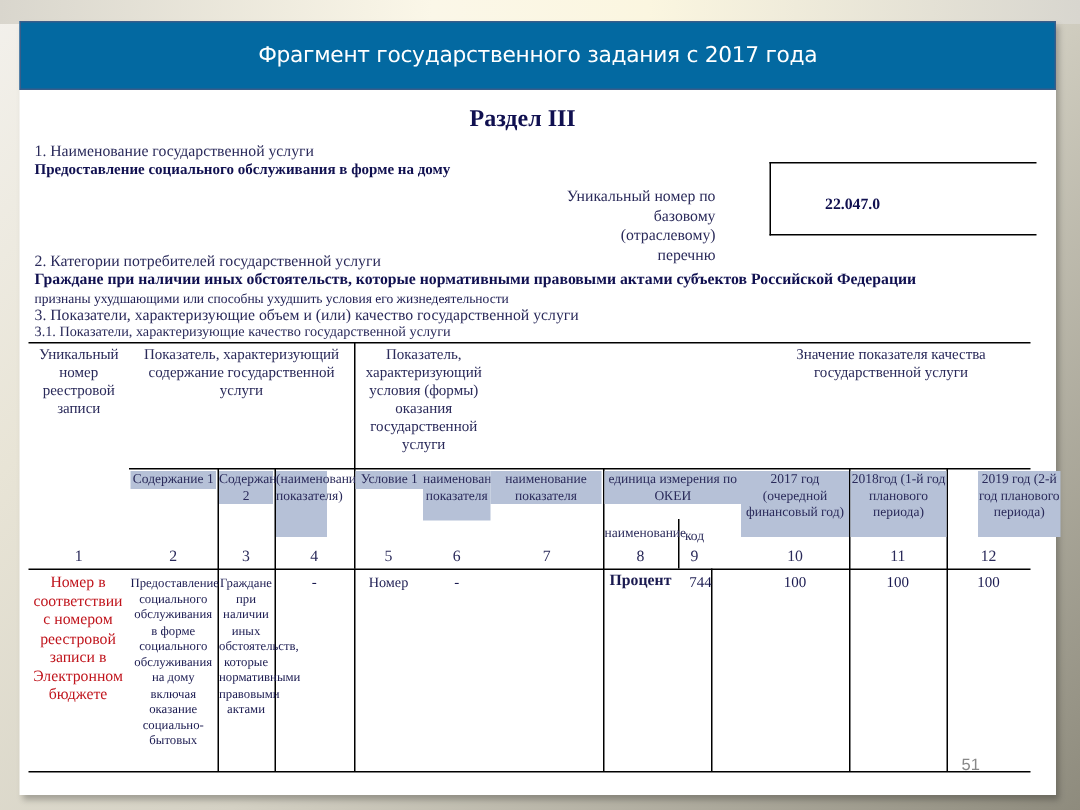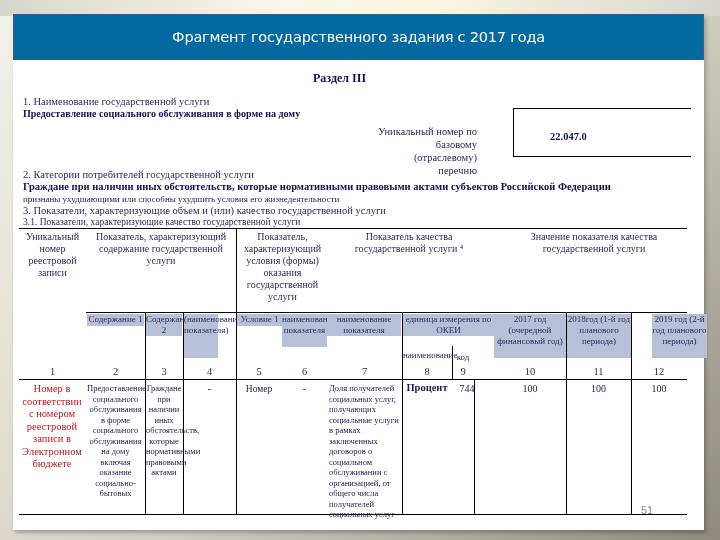--- a/index.html
+++ b/index.html
@@ -17,21 +17,21 @@
     background:#ffffff; box-shadow: 2px 3px 4px rgba(0,0,0,0.25);
   }
   .title-bar {
     position:absolute; left:0; top:0; width:689px; height:44px;
     background:#0369a1; border:1px solid #385d8a;
     display:flex; align-items:center; justify-content:center;
     color:#ffffff; font-family:"DejaVu Sans", sans-serif; font-size:14.5px; letter-spacing:-0.2px;
   }
   .doc { position:absolute; left:0; top:46px; width:691px; color:#1a1a50; }
   .abs { position:absolute; white-space:nowrap; }
-  .section-title { left:300px; top:11px; font-weight:bold; font-size:12px; color:#101050; }
+  .section-title { left:300px; top:11px; font-weight:bold; font-size:16px; color:#101050; }
   .t-small { font-size:10.5px; color:#2a2a5a; }
   .t-bold { font-size:10.5px; font-weight:bold; color:#101050; }
   .unique-label { left:362px; top:49px; font-size:10.5px; color:#2a2a5a; text-align:right; line-height:13px; white-space:normal; width:102px;margin-top:16px; }
   .code-box {
     position:absolute; left:500px; top:48px; width:177px; height:47px;
     border:1px solid #000; border-right:none;
   }
   .code-value { position:absolute; left:36px; top:22px; font-size:10.5px; font-weight:bold; color:#101050; }
 
   .tbl { position:absolute; left:6px; top:168px; width:668px; height:286px; }
@@ -82,21 +82,20 @@
       <div class="vline" style="left:217px;top:151px;height:135px;"></div>
       <div class="vline" style="left:383px;top:84px;height:202px;"></div>
       <div class="vline" style="left:433px;top:118px;height:33px;"></div>
       <div class="vline" style="left:455px;top:151px;height:135px;"></div>
       <div class="vline" style="left:547px;top:84px;height:202px;"></div>
       <div class="vline" style="left:612px;top:84px;height:202px;"></div>
 
       <div class="hdr" style="left:0;top:3px;width:67px;">Уникальный номер реестровой записи</div>
       <div class="hdr" style="left:67px;top:3px;width:150px;">Показатель, характеризующий содержание государственной услуги</div>
       <div class="hdr" style="left:217px;top:3px;width:93px;">Показатель, характеризующий условия (формы) оказания государственной услуги</div>
-      <div class="hdr" style="left:320px;top:3px;width:140px;">Показатель качества государственной услуги ⁴</div>
       <div class="hdr" style="left:490px;top:3px;width:170px;">Значение показателя качества государственной услуги</div>
 
       <div class="sub" style="left:68px;top:86px;width:57px;height:12px;">Содержание 1</div>
       <div class="sub" style="left:127px;top:86px;width:36px;height:22px;">Содержание 2</div>
       <div class="sub" style="left:165px;top:86px;width:34px;height:44px;">(наименование показателя)</div>
       <div class="sub" style="left:218px;top:86px;width:45px;height:12px;text-align:center;">Условие 1</div>
       <div class="sub" style="left:263px;top:86px;width:45px;height:33px;">наименование показателя</div>
       <div class="sub" style="left:308px;top:86px;width:74px;height:22px;">наименование показателя</div>
       <div class="sub" style="left:384px;top:86px;width:91px;height:22px;">единица измерения по ОКЕИ</div>
       <div class="hdr" style="left:384px;top:120px;width:49px;font-size:9px;line-height:14px;">наименование</div>
@@ -117,21 +116,20 @@
       <div class="num" style="left:475px;top:138px;width:72px;">10</div>
       <div class="num" style="left:547px;top:138px;width:65px;">11</div>
       <div class="num" style="left:612px;top:138px;width:56px;">12</div>
 
       <div class="cell red" style="left:0;top:155px;width:66px;">Номер в соответствии с номером реестровой записи в Электронном бюджете</div>
       <div class="cell" style="left:68px;top:155px;width:57px;">Предоставление социального обслуживания в форме социального обслуживания на дому включая оказание социально-бытовых</div>
       <div class="cell" style="left:127px;top:155px;width:36px;">Граждане при наличии иных обстоятельств, которые нормативными правовыми актами</div>
       <div class="cell" style="left:164px;top:156px;width:53px;font-size:10px;">-</div>
       <div class="cell" style="left:217px;top:156px;width:46px;font-size:9.5px;">Номер</div>
       <div class="cell" style="left:263px;top:156px;width:45px;font-size:10px;">-</div>
-      <div class="cell" style="left:310px;top:155px;width:72px;text-align:left;">Доля получателей социальных услуг, получающих социальные услуги в рамках заключенных договоров о социальном обслуживании с организацией, от общего числа получателей социальных услуг</div>
       <div class="cell" style="left:383px;top:155px;width:50px;font-size:10.5px;font-weight:bold;">Процент</div>
       <div class="cell" style="left:433px;top:156px;width:30px;font-size:10px;">744</div>
       <div class="cell" style="left:475px;top:156px;width:72px;font-size:10px;">100</div>
       <div class="cell" style="left:547px;top:156px;width:65px;font-size:10px;">100</div>
       <div class="cell" style="left:612px;top:156px;width:56px;font-size:10px;">100</div>
     </div>
   </div>
 
   <div class="page-num">51</div>
 </div>

